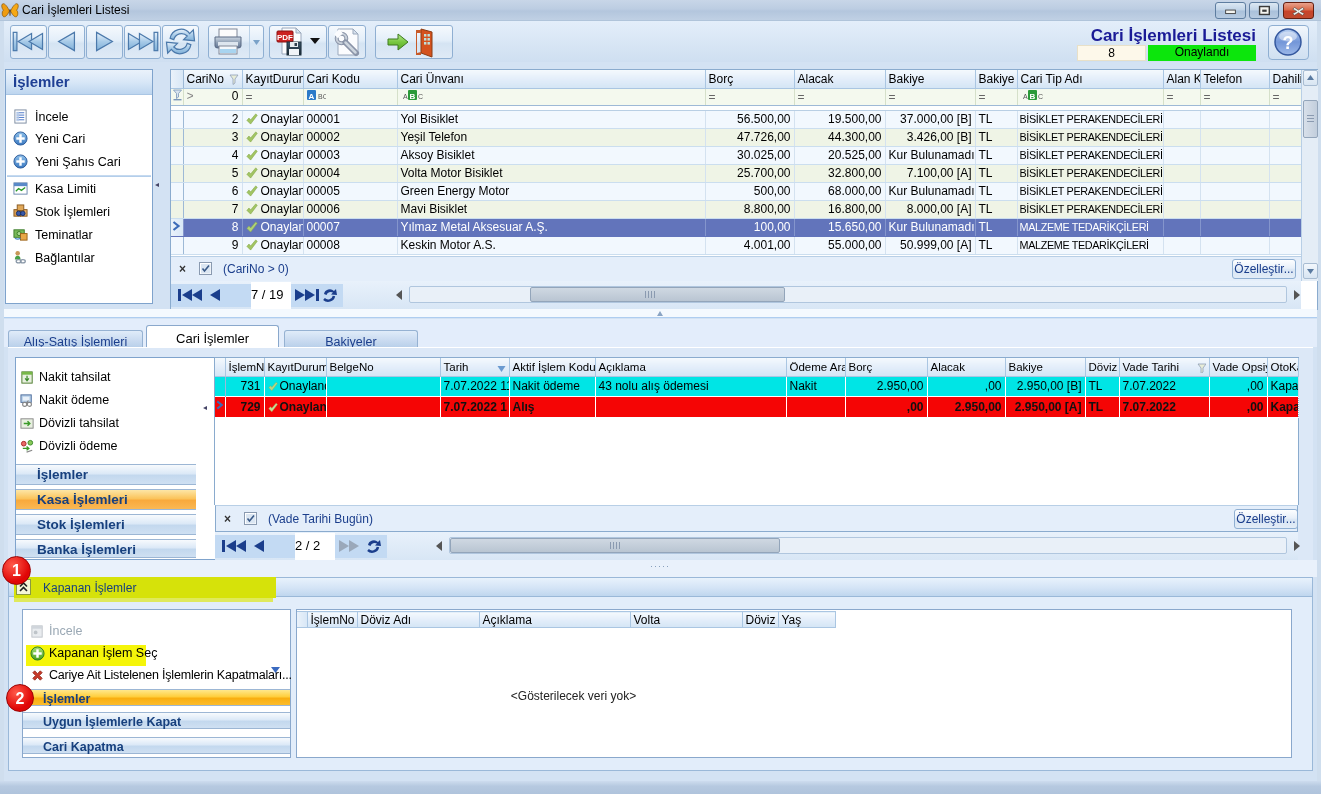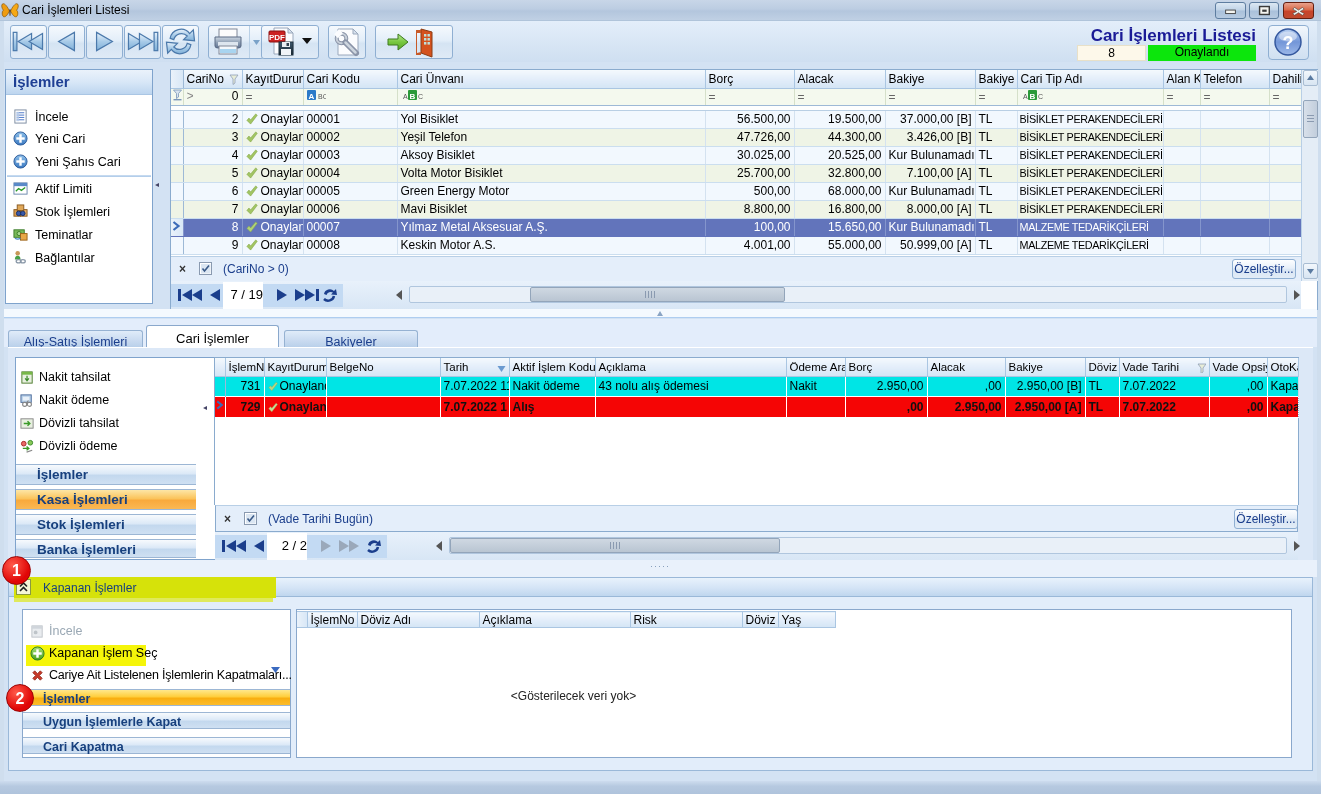--- a/index.html
+++ b/index.html
@@ -45,21 +45,21 @@
 #lp-sep { left:1px; top:105px; width:144px; height:2px; background:linear-gradient(180deg,#cfe0f2,#aac8e8); }
 #lp-collapse { left:155px; top:180px; width:8px; height:16px; font-size:8px; color:#446; }
 table.grid { border-collapse:collapse; table-layout:fixed; font-size:12px; }
 table.grid td, table.grid th { overflow:hidden; white-space:nowrap; padding:0 3px; font-weight:normal; text-align:left; }
 table.grid td.num { text-align:right; }
 .ctip { font-size:10.8px; letter-spacing:-0.35px; padding:0 2px !important; }
 
 
 .filterbar { background:#e4eefa; font-size:12px; color:#1b3e8c; }
 .pagerrow { background:linear-gradient(180deg,#e8f1fb 0%,#d8e6f5 100%); }
-.numbox { background:#fff; text-align:right; }
+.numbox { background:#fff; text-align:left;margin-left:28px; }
 .hscroll { background:#e9f0f8; border:1px solid #b0c6de; border-radius:2px; }
 .hthumb { background:linear-gradient(180deg,#cfd8e2 0%,#b9c5d2 100%); border:1px solid #93a5ba; border-radius:2px; }
 .ozl { background:linear-gradient(180deg,#fdfeff 0%,#e8f0f9 45%,#d9e6f4 55%,#e2ecf7 100%); border:1px solid #8fafd2; border-radius:3px; font-size:12px; text-align:center; }
 </style>
 </head>
 <body>
 
 <div id="titlebar" class="abs"></div>
 <div id="titletext" class="abs">Cari İşlemleri Listesi</div>
 <svg class="abs" style="left:1px;top:2px" width="18" height="17" viewBox="0 0 18 17">
@@ -172,21 +172,21 @@
           <stop offset="1" stop-color="#5e7292"></stop>
         </linearGradient>
       </defs>
     </svg>
  <svg width="12" height="32" viewBox="0 0 12 32" style="position:absolute;right:0;top:0">
       <path d="M2 14 L9 14 L5.5 19 Z" fill="#7aa2c8"></path>
     </svg>
  <div style="position:absolute;right:13px;top:0;width:1px;height:32px;background:#b9d0e6"></div>
 </div>
 
-<div class="tbtn abs" style="left:261px;width:58px">
+<div class="tbtn abs" style="left:269px;width:58px">
  <svg width="55" height="32" viewBox="0 0 55 32">
   <path d="M12 2 L26 2 L31 7 L31 28 L12 28 Z" fill="#fbfcfe" stroke="#9aa8bc"></path>
   <path d="M26 2 L26 7 L31 7 Z" fill="#d8e2ee" stroke="#9aa8bc"></path>
   <rect x="7" y="5" width="16" height="11" rx="1" fill="#cc2222" stroke="#881111"></rect>
   <text x="15" y="14" font-size="8" font-weight="bold" fill="#fff" text-anchor="middle" font-family="Liberation Sans">PDF</text>
   <g>
         <rect x="17" y="16" width="14" height="13" fill="url(#fdg)" stroke="#20323e"></rect>
   <rect x="20" y="16" width="8" height="5" fill="#e8edf2"></rect>
         <rect x="24.5" y="17" width="2.5" height="3" fill="#30404e"></rect>
   <rect x="19" y="23" width="10" height="6" fill="#f0f4f8"></rect>
@@ -284,21 +284,21 @@
       </svg>
       <span class="tx">Yeni Şahıs Cari</span>
     </div>
   <div id="lp-sep" class="abs"></div>
   <div class="lp-item" style="top:110px">
       <svg class="ic" viewBox="0 0 16 16">
         <rect x="1" y="2" width="14" height="12" fill="#fff" stroke="#6a86ac"></rect>
         <rect x="1" y="2" width="14" height="3.5" fill="#5a8ac8"></rect>
         <polyline points="3,11 6,8 9,10 13,7" stroke="#2a9a2a" stroke-width="1.4" fill="none"></polyline>
       </svg>
-      <span class="tx">Aktif Limiti</span>
+      <span class="tx">Kasa Limiti</span>
     </div>
   <div class="lp-item" style="top:133px">
       <svg class="ic" viewBox="0 0 16 16">
         <rect x="1" y="6" width="7" height="7" fill="#d89c50" stroke="#8a5a20"></rect>
         <rect x="8" y="6" width="7" height="7" fill="#e8b068" stroke="#8a5a20"></rect>
         <rect x="4.5" y="1" width="7" height="6" fill="#e0a858" stroke="#8a5a20"></rect>
         <circle cx="6" cy="10" r="2.4" fill="#3858a8" stroke="#18306a"></circle>
         <circle cx="10.5" cy="10" r="2.4" fill="#3858a8" stroke="#18306a"></circle>
       </svg>
       <span class="tx">Stok İşlemleri</span>
@@ -903,20 +903,20 @@
         <col style="width:112px">
         <col style="width:36px">
         <col style="width:57px">
       </colgroup>
 <tbody>
         <tr>
           <th style="border-left:none;background:linear-gradient(90deg,#eaf2fa 0%,#d8e7f6 100%)"></th>
           <th>İşlemNo</th>
           <th>Döviz Adı</th>
           <th>Açıklama</th>
-          <th>Risk</th>
+          <th>Volta</th>
           <th>Döviz</th>
           <th>Yaş</th>
         </tr>
 </tbody>
     </table>
 </div>
 <div class="abs" style="left:305px;top:689px;width:537px;text-align:center;font-size:12px;color:#222">&lt;Gösterilecek veri yok&gt;</div>
 
 </body></html>

